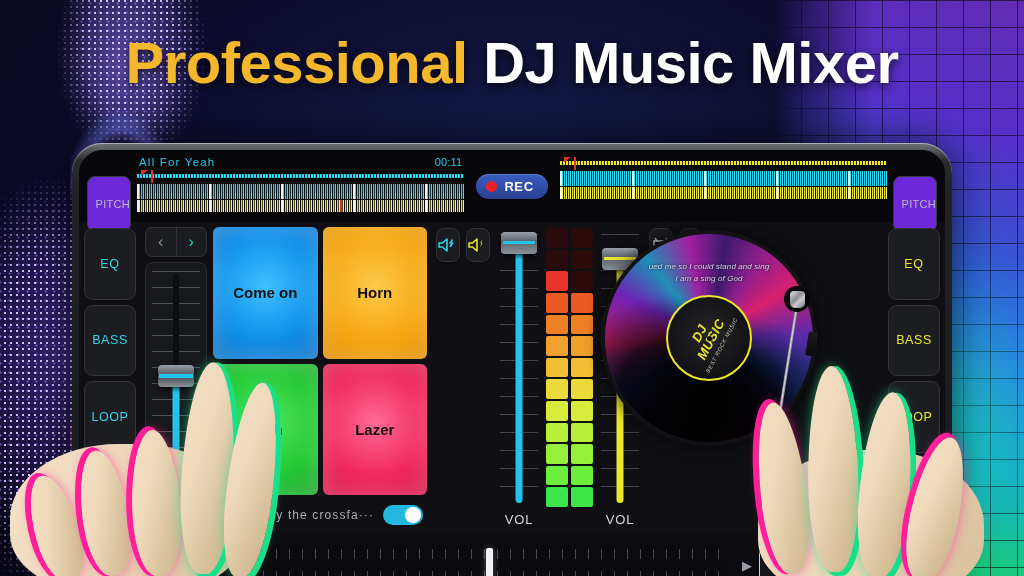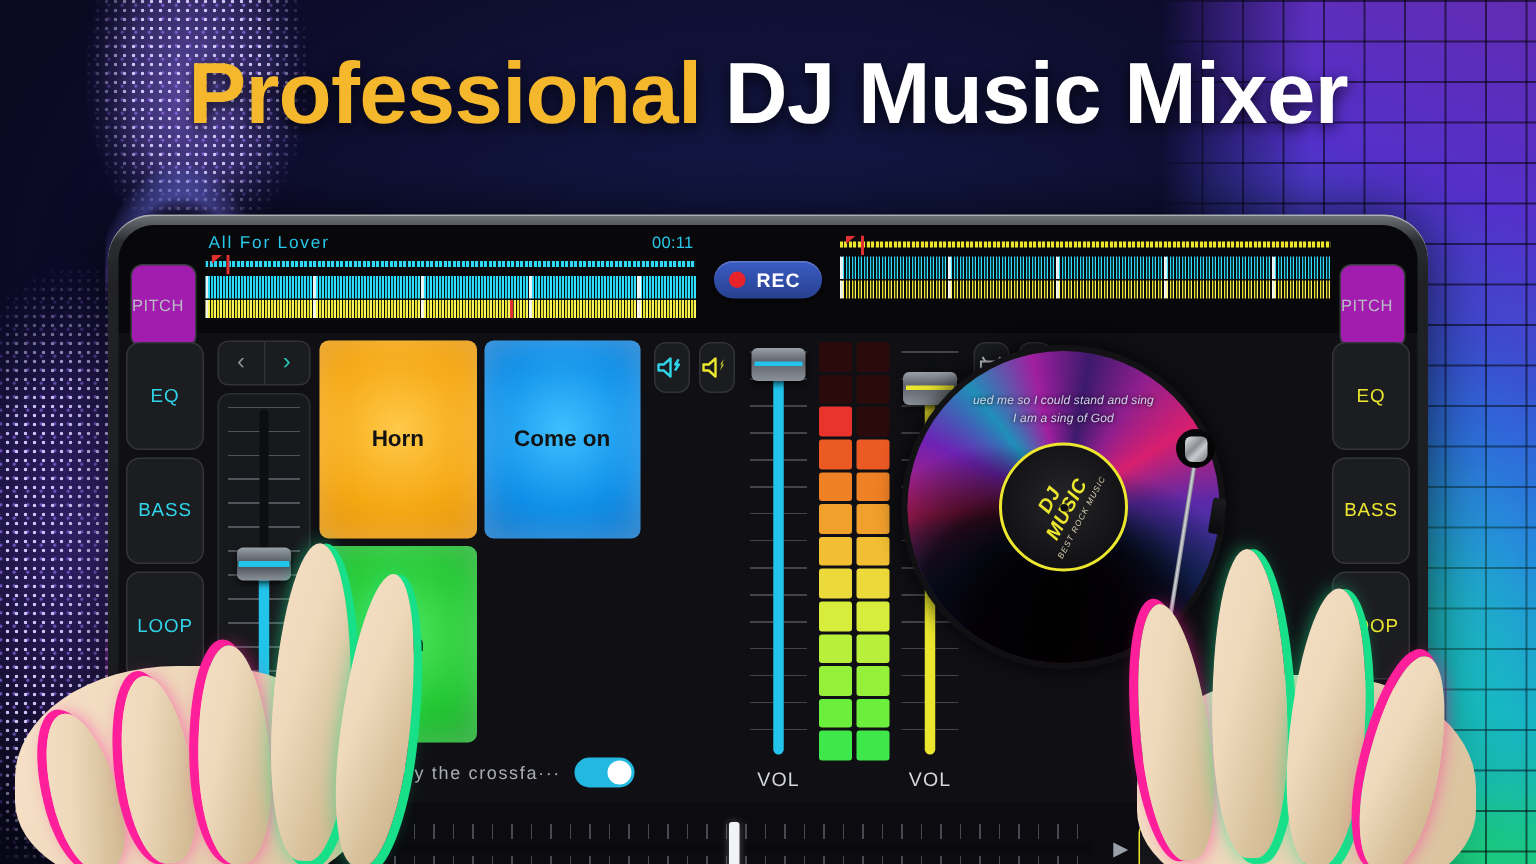--- a/index.html
+++ b/index.html
@@ -95,22 +95,22 @@
 
   
   .topbar {
     position: absolute; left: 0; top: 0; right: 0; height: 72px;
     background: #08080b;
     display: flex; align-items: center; padding: 5px 8px;
   }
   .pitch-btn {
     width: 44px; height: 56px; flex: 0 0 44px;
     border: 1px solid #3a3c42; border-radius: 8px;
-    background: #a21caf; color: #b9bcc2;
-    display: flex; align-items: center; justify-content: flex-start;
+    background: #6d28d9; color: #b9bcc2;
+    display: flex; align-items: center; justify-content: flex-end;
     font-size: 11px; letter-spacing: .3px; margin-top: 36px;
   }
   .deck-wave { flex: 1; position: relative; height: 62px; padding: 0 6px; }
   .wave-head {
     display: flex; justify-content: space-between; align-items: baseline;
     font-size: 11.5px; padding: 1px 2px 0 2px; letter-spacing: 1.2px;
   }
   .deck-a .wave-head { color: #29c7e8; }
   .deck-b .wave-head { color: #e8dc2c; }
   .wave-time { font-size: 11px; letter-spacing: .2px; padding-left: 48px; }
@@ -337,21 +337,21 @@
  <div id="screen">
 
   <div class="topbar">
 
     <div class="pitch-btn">
       <span>PITCH</span>
     </div>
 
     <div class="deck-wave deck-a">
       <div class="wave-head">
-        <span>All For Lover</span>
+        <span>All For Yeah</span>
         <span class="wave-time">00:11</span>
       </div>
       <div class="wave-stack">
         <div class="wave-row r1">
           <div class="w-cy-thin"></div>
           <div class="cue-flag" style="left:4px;"></div>
           <div class="playhead" style="left:14px;"></div>
         </div>
         <div class="wave-row r2 w-cy">
           <div class="beatgrid" style="background-image:repeating-linear-gradient(90deg,rgba(255,255,255,.9) 0 2px,transparent 2px 72px);"></div>
@@ -422,28 +422,31 @@
             <div class="pitch-ticks"></div>
             <div class="pitch-rail"></div>
             <div class="pitch-fill" style="top:52%;bottom:10px;background:#22c4ec;"></div>
             <div class="pitch-knob" style="top:44%;">
               <i style="position:absolute;left:1px;right:1px;top:9px;height:4px;background:#22c4ec;display:block;"></i>
             </div>
           </div>
         </div>
 
         <div class="pads-grid">
+          <div class="pad" style="background:radial-gradient(circle at 50% 45%, #3fc0ff 0%, #0f8fe8 60%, #0c6fc4 100%);">
+            <span>Come on</span>
+              </div>
           <div class="pad" style="background:radial-gradient(circle at 50% 45%, #ffc94a 0%, #f5a712 60%, #e08c00 100%);">
             <span>Horn</span>
               </div>
-          <div class="pad" style="background:radial-gradient(circle at 50% 45%, #3fc0ff 0%, #0f8fe8 60%, #0c6fc4 100%);">
-            <span>Come on</span>
-              </div>
           <div class="pad" style="background:radial-gradient(circle at 50% 45%, #55e85f 0%, #23c833 60%, #18a328 100%);">
             <span>Yeah</span>
+              </div>
+          <div class="pad" style="background:radial-gradient(circle at 50% 45%, #ff6b96 0%, #f0275f 60%, #d4154c 100%);">
+            <span>Lazer</span>
               </div>
         </div>
       </div>
 
       <div class="pad-foot">
         <span class="pad-foot-label">d by the crossfa···</span>
         <div class="toggle"></div>
       </div>
     </div>
 

